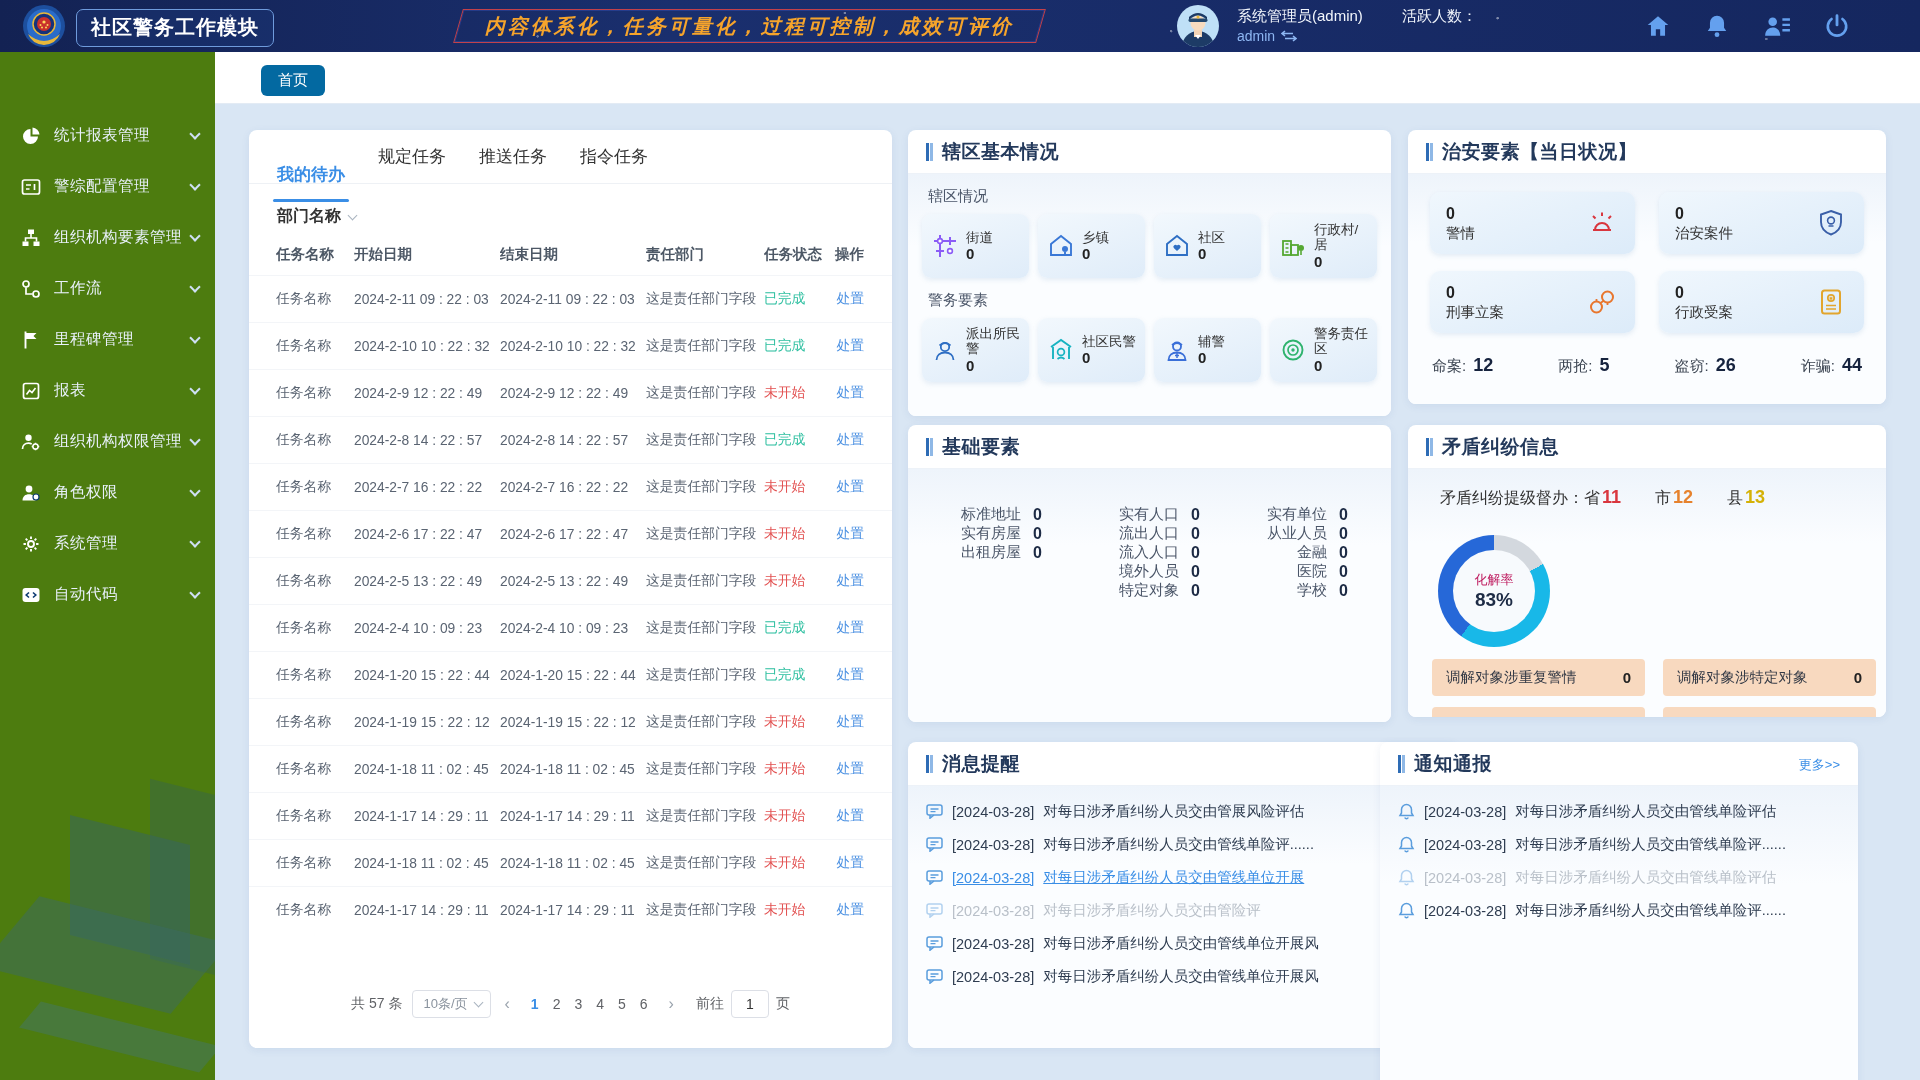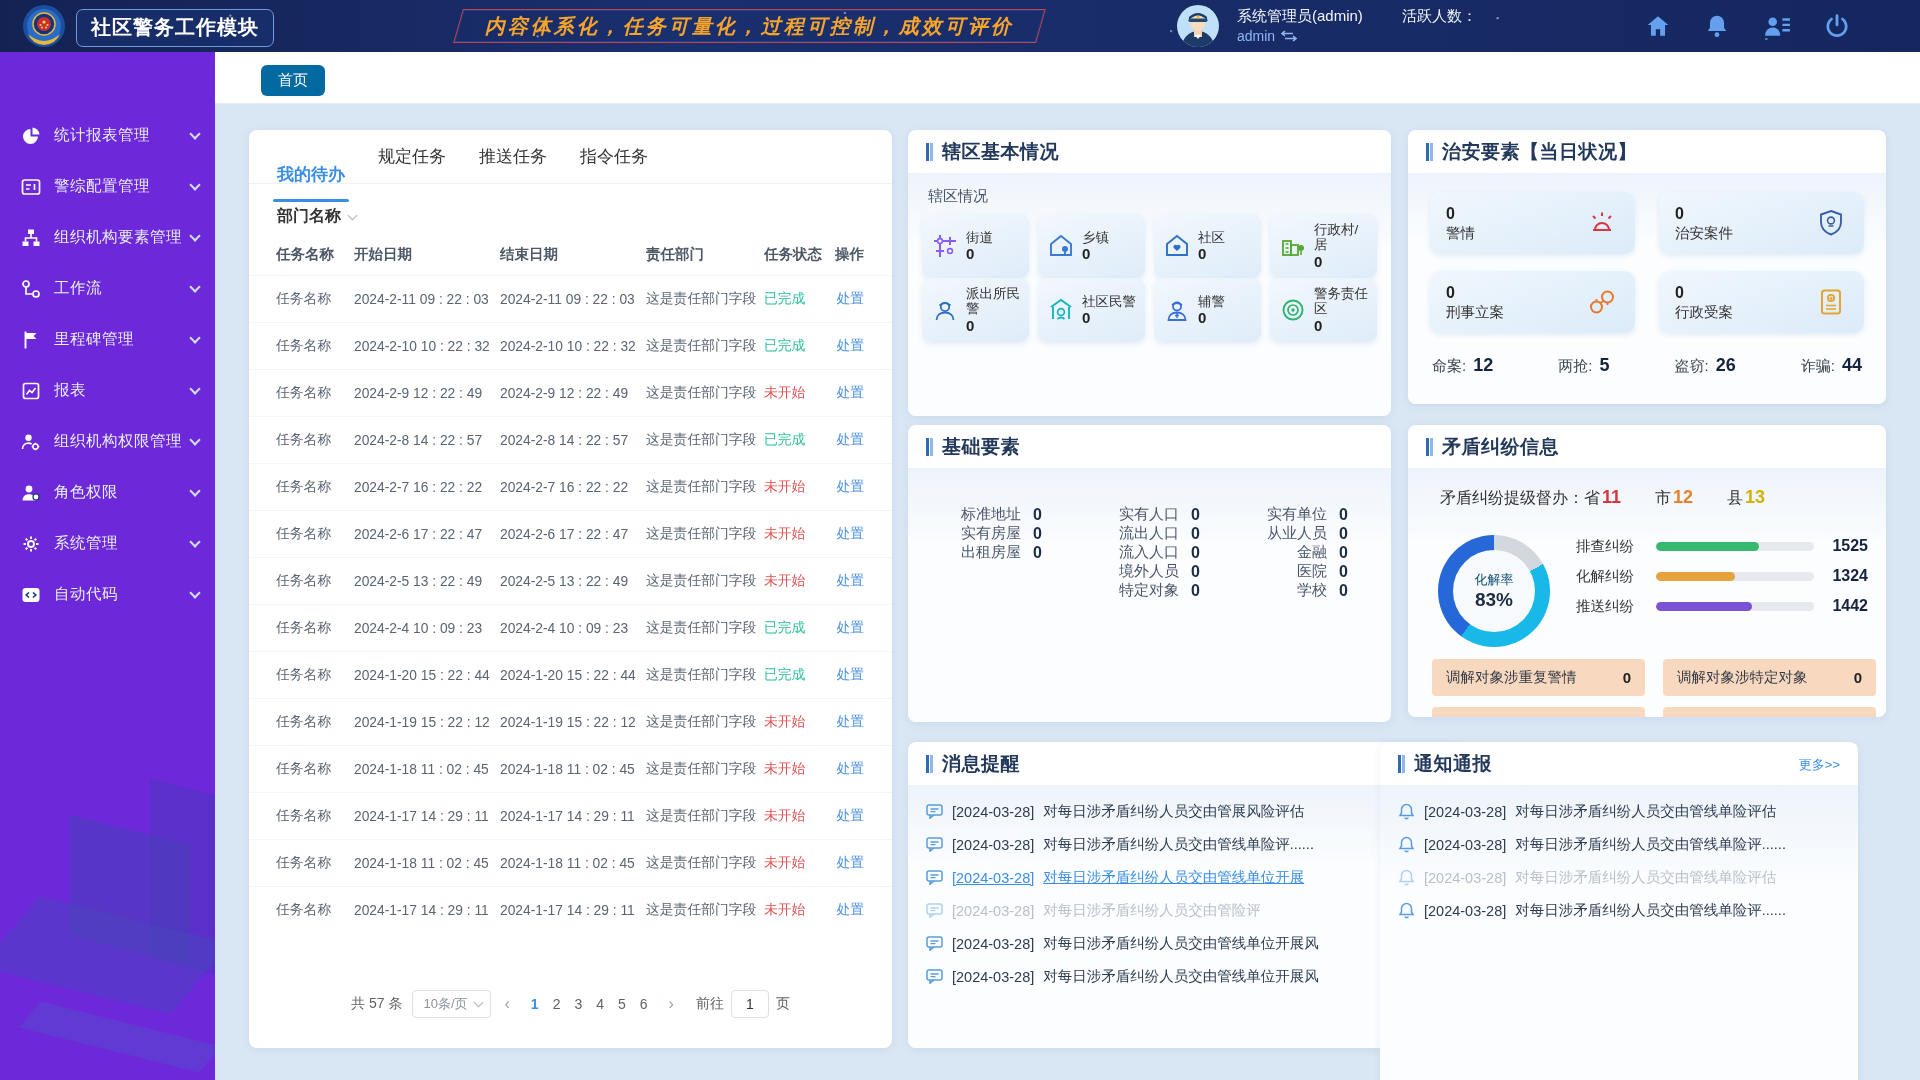--- a/index.html
+++ b/index.html
@@ -31,21 +31,21 @@
     background:#bfe0f7; overflow:hidden; }
   .hdr-role { position:absolute; left:1237px; top:7px; font-size:15px; color:#f2f6fc; white-space:nowrap; }
   .hdr-user { position:absolute; left:1237px; top:28px; font-size:14px; color:#8db6f2;
     display:flex; align-items:center; gap:6px; }
   .hdr-active { position:absolute; left:1402px; top:7px; font-size:15px; color:#f2f6fc; white-space:nowrap; }
   .hdr-icons { position:absolute; left:1645px; top:13px; display:flex; gap:33px; }
   .hdr-icons svg { display:block; }
 
   
   .sidebar { position:absolute; left:0; top:52px; width:215px; height:1028px;
-    background:#6d28d9; overflow:hidden; }
+    background:#4d7c0f; overflow:hidden; }
   .menu { padding-top:58px; position:relative; z-index:2; }
   .menu-item { height:51px; display:flex; align-items:center; padding:0 16px 0 21px;
     color:#e9f1fb; cursor:pointer; }
   .menu-item .mi-icon { width:20px; height:20px; margin-right:13px; flex:0 0 20px; }
   .menu-item .mi-label { font-size:15.5px; letter-spacing:.5px; flex:1; white-space:nowrap; }
   .chev { width:8px; height:8px; border-right:2px solid #cfe0f5; border-bottom:2px solid #cfe0f5;
     transform:rotate(45deg); margin-top:-4px; flex:0 0 8px; }
   .iso { position:absolute; left:0; bottom:0; width:215px; height:300px; opacity:.55; z-index:1; }
   .iso div { position:absolute; background:#2c5ea9; }
   .iso .p1 { left:10px; bottom:90px; width:190px; height:70px; transform:skew(-40deg,14deg); opacity:.5; }
@@ -160,21 +160,21 @@
   
   #card-dispute { left:1408px; top:425px; width:478px; height:292px; }
   .esc-line { display:flex; align-items:baseline; padding:18px 0 0 32px; font-size:16px; color:#333; }
   .esc-item { margin-right:34px; }
   .esc-num { font-weight:bold; font-size:18px; margin-left:2px; }
   .esc-num.red { color:#d9363e; } .esc-num.orange { color:#e6822d; } .esc-num.gold { color:#d4b106; }
   .donut { position:absolute; left:30px; top:66px; width:112px; height:112px; border-radius:50%;
     background:conic-gradient(#d3d8de 0 17%, #18b8e8 17% 60%, #2668d8 60% 100%); }
   .donut-hole { position:absolute; left:15px; top:15px; width:82px; height:82px; border-radius:50%;
     background:#f7fafd; display:flex; flex-direction:column; align-items:center; justify-content:center; }
-  .donut-label { font-size:13px; color:#0c4a6e; }
+  .donut-label { font-size:13px; color:#be185d; }
   .donut-value { font-size:19px; font-weight:bold; color:#1d2b45; }
   .bars { position:absolute; left:168px; top:62px; right:18px; }
   .bar-row { display:flex; align-items:center; height:30px; }
   .bar-label { width:72px; font-size:14.5px; color:#333; flex:0 0 72px; }
   .bar-track { flex:1; height:9px; background:#e6e9ee; border-radius:5px; margin:0 12px 0 8px; overflow:hidden; }
   .bar-fill { display:block; height:100%; border-radius:5px; }
   .bar-value { width:42px; font-size:16px; font-weight:bold; color:#16233e; text-align:right; }
   .dsp-btns { position:absolute; left:24px; right:10px; top:190px;
     display:grid; grid-template-columns:1fr 1fr; gap:11px 18px; }
   .dsp-btn { height:37px; background:#f8d9bf; border-radius:4px; display:flex; align-items:center;
@@ -562,20 +562,21 @@
           <path d="M5.5 11 h3 M5.5 15 h3 M5.5 19 h3" stroke="#55a832" stroke-width="1.4"></path>
           <circle cx="21" cy="15" r="3" fill="#55a832"></circle>
             <path d="M21 18 v4" stroke="#55a832" stroke-width="1.6"></path>
         </svg>
         <div class="tile-txt">
             <div class="tile-label">行政村/居</div>
           <div class="tile-value">0</div>
           </div>
       </div>
     </div>
+    <div class="grp-label">警务要素</div>
     <div class="tile-row">
       <div class="tile">
         <svg width="26" height="26" viewBox="0 0 26 26">
           <circle cx="13" cy="10" r="4.2" fill="none" stroke="#2f6fc4" stroke-width="1.8"></circle>
           <path d="M7.5 8.5 Q13 3.5 18.5 8.5" fill="none" stroke="#2f6fc4" stroke-width="1.8"></path>
           <path d="M4.5 23 c0-5 3.8-7.5 8.5-7.5 s8.5 2.5 8.5 7.5" fill="none" stroke="#2f6fc4" stroke-width="1.8"></path>
         </svg>
         <div class="tile-txt">
             <div class="tile-label">派出所民警</div>
           <div class="tile-value">0</div>
@@ -854,46 +855,20 @@
       <span class="esc-item"><span>省</span><span class="esc-num red">11</span></span>
       <span class="esc-item"><span>市</span><span class="esc-num orange">12</span></span>
       <span class="esc-item"><span>县</span><span class="esc-num gold">13</span></span>
     </div>
     <div class="donut">
       <div class="donut-hole">
         <span class="donut-label">化解率</span>
         <span class="donut-value">83%</span>
       </div>
     </div>
-    <div class="bars">
-
-        <div class="bar-row">
-          <span class="bar-label">排查纠纷</span>
-          <span class="bar-track">
-            <span class="bar-fill" style="width: 65%; background: rgb(53, 185, 110);"></span>
-          </span>
-          <span class="bar-value">1525</span>
-        </div>
-
-        <div class="bar-row">
-          <span class="bar-label">化解纠纷</span>
-          <span class="bar-track">
-            <span class="bar-fill" style="width: 50%; background: rgb(230, 162, 60);"></span>
-          </span>
-          <span class="bar-value">1324</span>
-        </div>
-
-        <div class="bar-row">
-          <span class="bar-label">推送纠纷</span>
-          <span class="bar-track">
-            <span class="bar-fill" style="width: 61%; background: rgb(122, 82, 212);"></span>
-          </span>
-          <span class="bar-value">1442</span>
-        </div>
-      </div>
     <div class="dsp-btns">
 
         <div class="dsp-btn">
           <span class="dsp-btn-label">调解对象涉重复警情</span>
           <span class="dsp-btn-value">0</span>
         </div>
 
         <div class="dsp-btn">
           <span class="dsp-btn-label">调解对象涉特定对象</span>
           <span class="dsp-btn-value">0</span>

